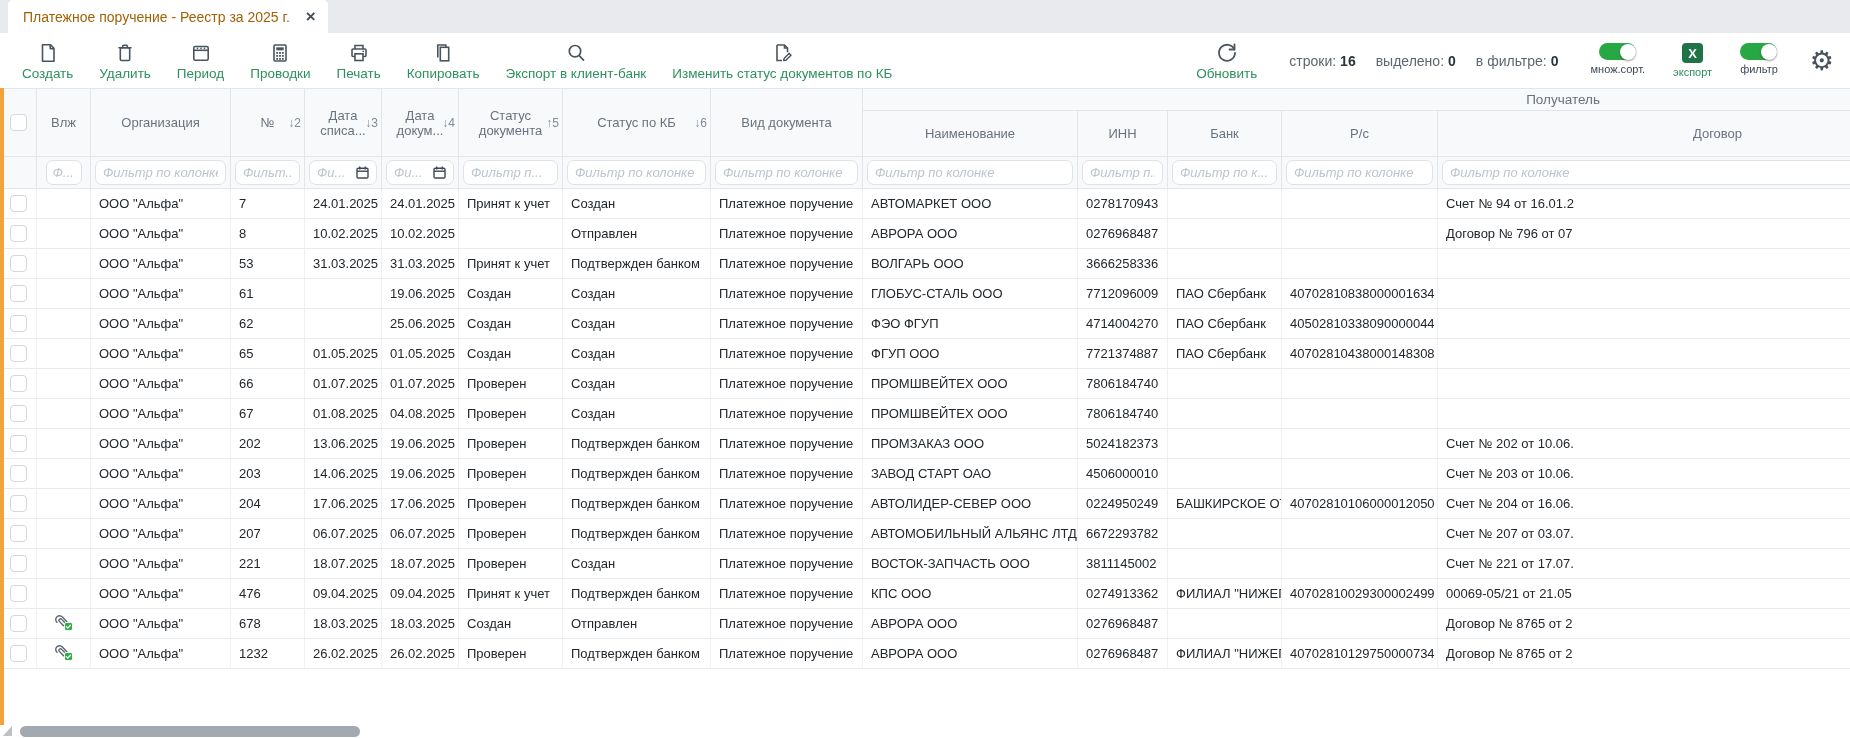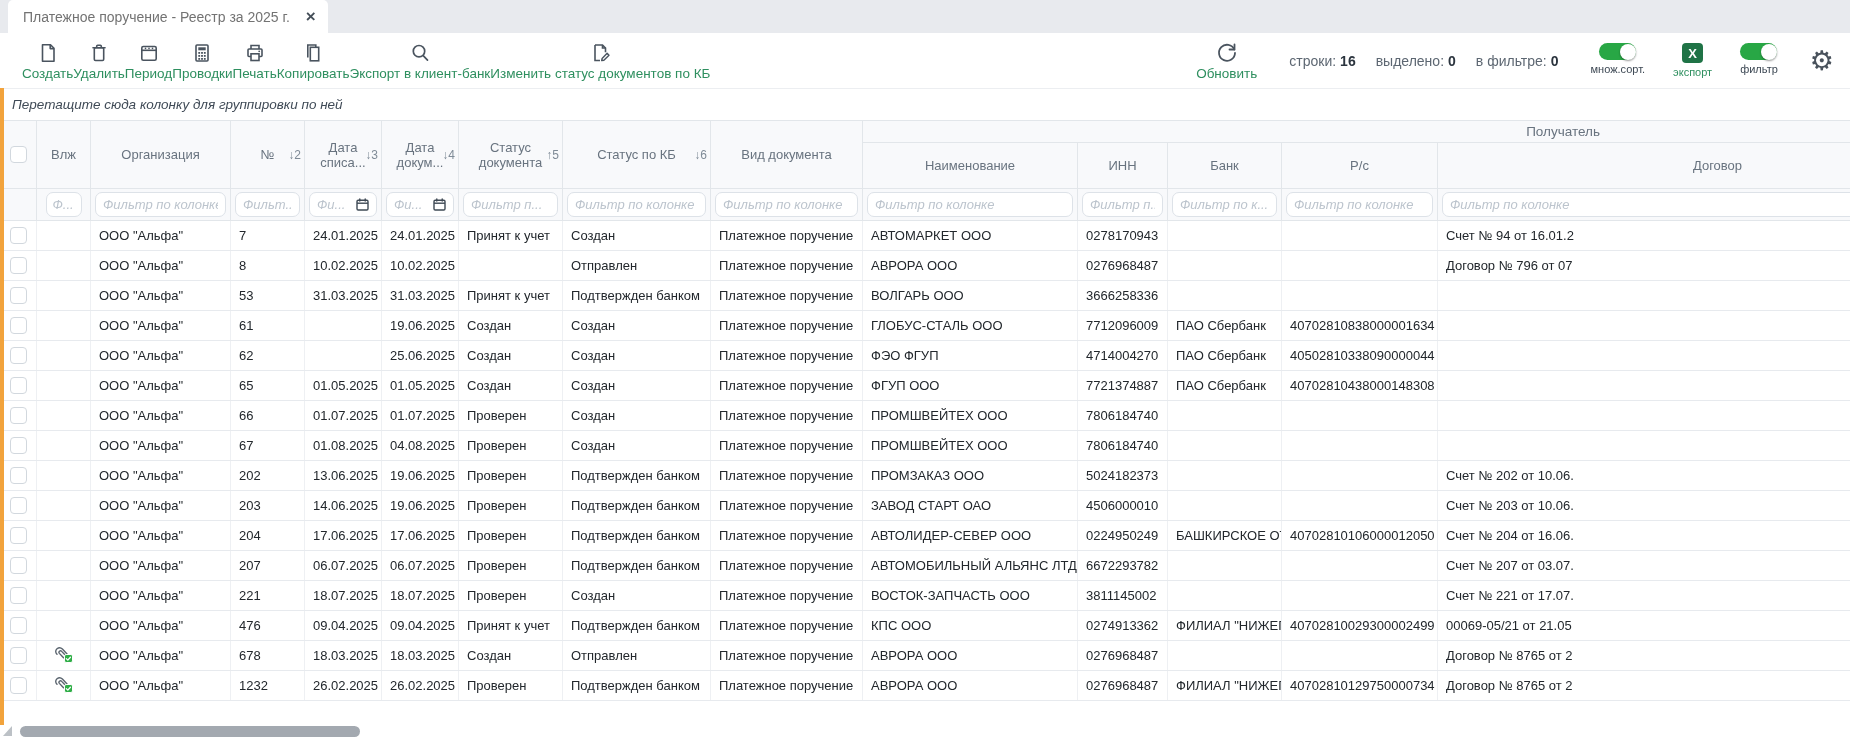--- a/index.html
+++ b/index.html
@@ -3,26 +3,26 @@
 <meta charset="utf-8">
 <style>
   * { box-sizing: border-box; margin: 0; padding: 0; }
   html,body { width:1850px; height:738px; overflow:hidden; background:#fff;
     font-family:"Liberation Sans","DejaVu Sans",sans-serif; }
 
   
   .tabbar { height:33px; background:#e8eaee; display:flex; align-items:stretch; }
   .tab { background:#fff; display:flex; align-items:center; padding:0 12px 0 15px;
     margin-left:8px; border-radius:5px 5px 0 0; }
-  .tab-title { font-size:14px; color:#737373; white-space:nowrap; }
+  .tab-title { font-size:14px; color:#a16207; white-space:nowrap; }
   .tab-close { margin-left:16px; color:#444e58; font-weight:700; font-size:17px; line-height:1; }
 
   
   .toolbar { height:55px; background:#fff; display:flex; align-items:center; padding:0 16px 0 22px; }
-  .tb-left { display:flex; align-items:center; }
+  .tb-left { display:flex; gap:26px; align-items:center; }
   .tb-btn { display:flex; flex-direction:column; align-items:center; gap:1px; cursor:default; }
   .tb-btn .ic { height:25px; display:flex; align-items:center; justify-content:center; }
   .tb-btn .lbl { font-size:13.5px; color:#2e8f5f; white-space:nowrap; }
   .tb-right { margin-left:auto; display:flex; align-items:center; gap:32px; }
   .counters { display:flex; gap:20px; font-size:14px; color:#5d6772; white-space:nowrap; }
   .counter b { color:#2b343e; margin-left:4px; font-weight:700; }
   .toggles { display:flex; gap:28px; }
   .toggle-item { display:flex; flex-direction:column; align-items:center; gap:3px; }
   .pill { width:37px; height:17px; border-radius:9px; background:#28a745; position:relative; }
   .knob { position:absolute; right:0; top:0.5px; width:16px; height:16px; border-radius:50%;
@@ -204,23 +204,20 @@
           </div>
           <span class="tlbl">фильтр</span>
         </div>
       </div>
     <div class="gear">⚙</div>
   </div>
 </div>
 
 <div class="content">
   <div class="orange-strip"></div>
-  <div class="groupbar">
-    <span>Перетащите сюда колонку для группировки по ней</span>
-  </div>
   <div class="table-viewport">
     <table id="grid">
         <colgroup>
           <col style="width: 36px;">
           <col style="width: 54px;">
           <col style="width: 140px;">
           <col style="width: 74px;">
           <col style="width: 77px;">
           <col style="width: 77px;">
           <col style="width: 104px;">

